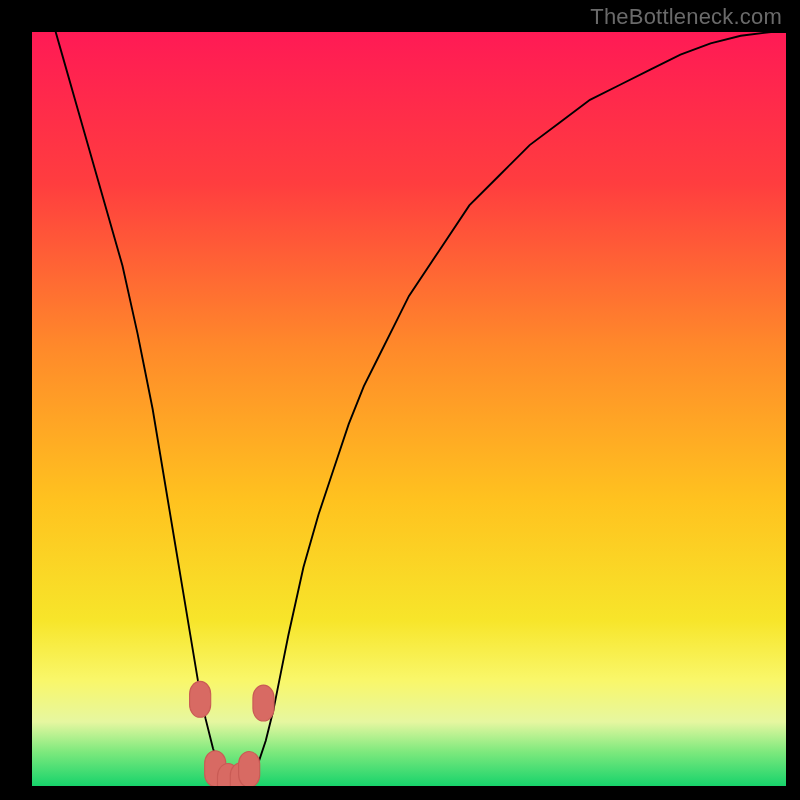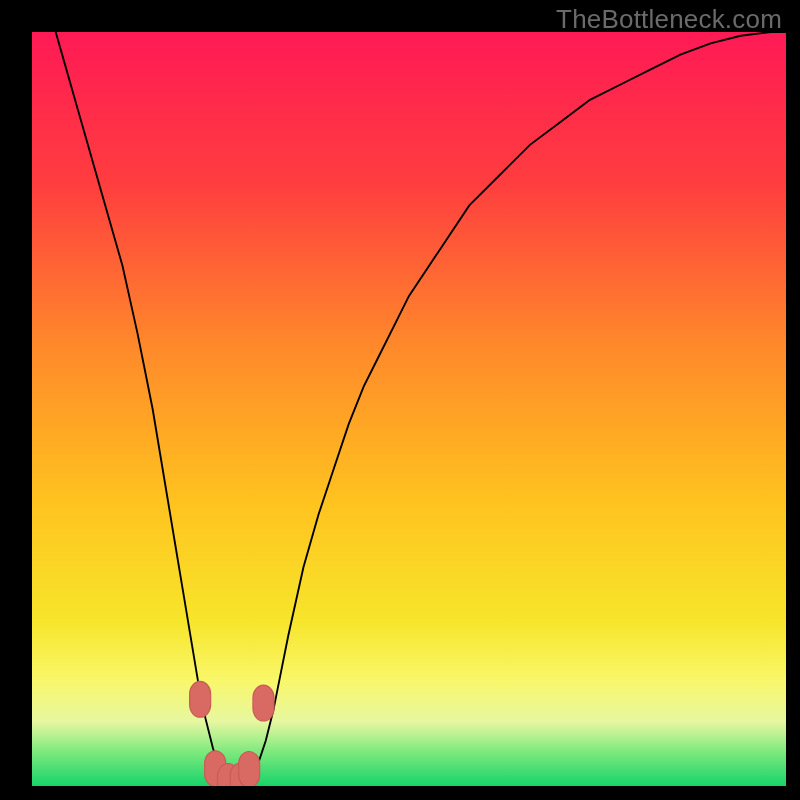--- a/index.html
+++ b/index.html
@@ -39,21 +39,21 @@
     left: 0;
     top: 0;
     width: 100%;
     height: 100%;
   }
   .watermark {
     position: absolute;
     top: 4px;
     right: 18px;
     color: #6a6a6a;
-    font-size: 26px;
+    font-size: 22px;
     font-weight: 500;
     letter-spacing: 0.2px;
   }
 </style>
 </head>
 <body>
 
 <div class="frame">
 
   <div class="watermark">TheBottleneck.com</div>

